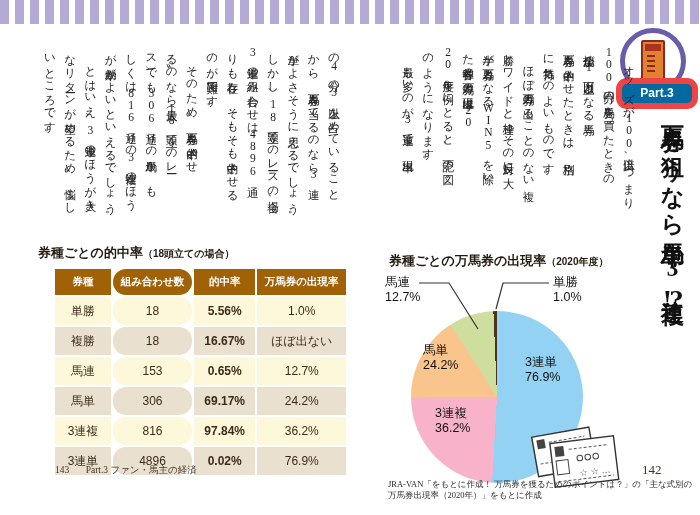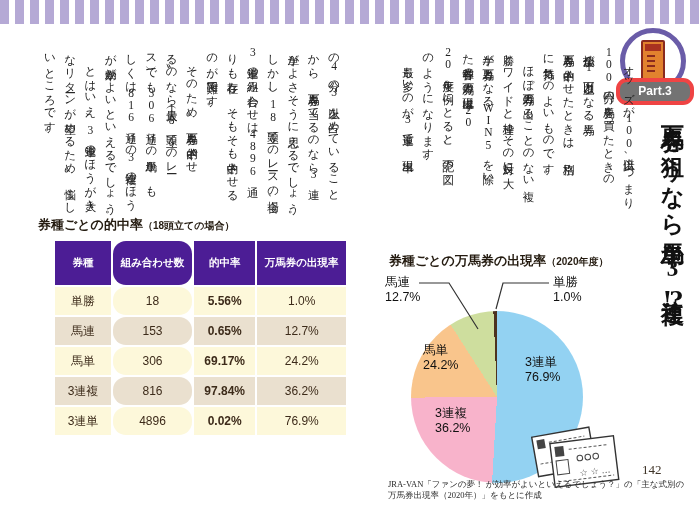--- a/index.html
+++ b/index.html
@@ -23,31 +23,31 @@
   .vtitle{position:absolute;writing-mode:vertical-rl;text-orientation:upright;
           right:12px;top:108px;font-size:23px;font-weight:bold;letter-spacing:1.5px;color:#111;
           font-family:"Liberation Serif","DejaVu Serif",serif;}
   .part-icon{position:absolute;left:256px;top:28px;width:72px;height:82px;}
   .part-ring{position:absolute;left:4px;top:0;width:56px;height:56px;border-radius:50%;
              border:5px solid #6a5ca8;background:#fff;display:flex;align-items:center;justify-content:center;}
   .ticket-mini{width:20px;height:38px;background:#e2822e;border:2px solid #8a2a1e;border-radius:2px;position:relative;}
   .ticket-mini:before{content:"";position:absolute;left:2px;top:2px;right:2px;height:7px;background:#a93220;}
   .ticket-mini:after{content:"";position:absolute;left:4px;top:13px;width:8px;height:18px;
                      background:repeating-linear-gradient(to bottom,#8a2a1e 0 2px,transparent 2px 5px);}
-  .part-badge{position:absolute;left:0;top:50px;width:70px;height:19px;background:#737373;border:4px solid #ef4444;
+  .part-badge{position:absolute;left:0;top:50px;width:70px;height:19px;background:#0369a1;border:6px solid #ef4444;
               border-radius:11px;color:#fff;font-weight:bold;font-size:12px;line-height:19px;text-align:center;
               font-family:"Liberation Sans","DejaVu Sans",sans-serif;}
 
   
   .table-block{position:absolute;left:38px;top:216px;width:310px;
                font-family:"Liberation Sans","DejaVu Sans",sans-serif;}
-  .block-title{font-weight:bold;font-size:13px;color:#241b10;}
+  .block-title{font-weight:bold;font-size:13px;color:#241b10;margin-top:28px;}
   .block-title .note{font-size:10px;font-weight:bold;color:#241b10;}
   table.hit{border-collapse:separate;border-spacing:2px;margin:5px 0 0 15px;background:#fff;}
-  table.hit th{background:#4c1d95;color:#fff;font-size:10.5px;font-weight:bold;padding:15px 2px;text-align:center;}
+  table.hit th{background:#a16207;color:#fff;font-size:10.5px;font-weight:bold;padding:6px 2px;text-align:center;}
   table.hit td{font-size:12px;color:#3d2b1a;padding:5.5px 2px;text-align:center;}
   table.hit tr:nth-child(odd) td{background:#fdf8da;}
   table.hit tr:nth-child(even) td{background:#eae0cf;}
   .c0{width:58px;} .c1{width:82px;border-radius:13px;} .c2{width:60px;font-weight:bold;} .c3{width:92px;}
 
   .footer-left{position:absolute;left:55px;top:464px;font-size:9.5px;color:#3f3428;
                font-family:"Liberation Serif","DejaVu Serif",serif;}
   .footer-left .sec{margin-left:14px;}
   .footer-right{position:absolute;left:282px;top:462px;font-size:13px;color:#3f3428;}
 
@@ -107,20 +107,26 @@
             </tr>
         </thead>
         <tbody>
             <tr>
               <td class="c0">単勝</td>
               <td class="c1">18</td>
               <td class="c2">5.56%</td>
               <td class="c3">1.0%</td>
             </tr>
             <tr>
+              <td class="c0">複勝</td>
+              <td class="c1">18</td>
+              <td class="c2">16.67%</td>
+              <td class="c3">ほぼ出ない</td>
+            </tr>
+            <tr>
               <td class="c0">馬連</td>
               <td class="c1">153</td>
               <td class="c2">0.65%</td>
               <td class="c3">12.7%</td>
             </tr>
             <tr>
               <td class="c0">馬単</td>
               <td class="c1">306</td>
               <td class="c2">69.17%</td>
               <td class="c3">24.2%</td>
@@ -134,20 +140,24 @@
             <tr>
               <td class="c0">3連単</td>
               <td class="c1">4896</td>
               <td class="c2">0.02%</td>
               <td class="c3">76.9%</td>
             </tr>
           </tbody>
       </table>
     </div>
 
+    <div class="footer-left">
+      <span>143</span>
+      <span class="sec">Part.3 ファン・馬主の経済</span>
+    </div>
   </div>
 
   <div class="page page-right">
     <div class="part-icon">
       <div class="part-ring">
         <div class="ticket-mini"></div>
       </div>
       <div class="part-badge">Part.3</div>
     </div>
 
@@ -218,20 +228,20 @@
           <line x1="42" y1="32" x2="82" y2="32" stroke="#555" stroke-width="1" stroke-dasharray="3 2"></line>
           <circle cx="52" cy="42" r="2.8" fill="none" stroke="#444"></circle>
           <circle cx="60" cy="42" r="2.8" fill="none" stroke="#444"></circle>
           <circle cx="68" cy="42" r="2.8" fill="none" stroke="#444"></circle>
           <text x="50" y="60" font-size="9" fill="#444" font-family="DejaVu Sans, sans-serif">☆ ☆ …</text>
           <line x1="28" y1="63" x2="84" y2="63" stroke="#555" stroke-width="1" stroke-dasharray="3 2"></line>
         </g>
       </svg>
 
       <div class="caption">
-          <div class="vline">JRA-VAN「ファンの夢！ が効率がよいといえるでしょう？」の「主な式別の</div>
+          <div class="vline">JRA-VAN「をもとに作成！ 万馬券を獲るためのポイントは？」の「主な式別の</div>
           <div class="vline">万馬券出現率（2020年）」をもとに作成</div>
         </div>
     </div>
 
     <div class="footer-right">142</div>
   </div>
 </div>
 
 </body></html>

